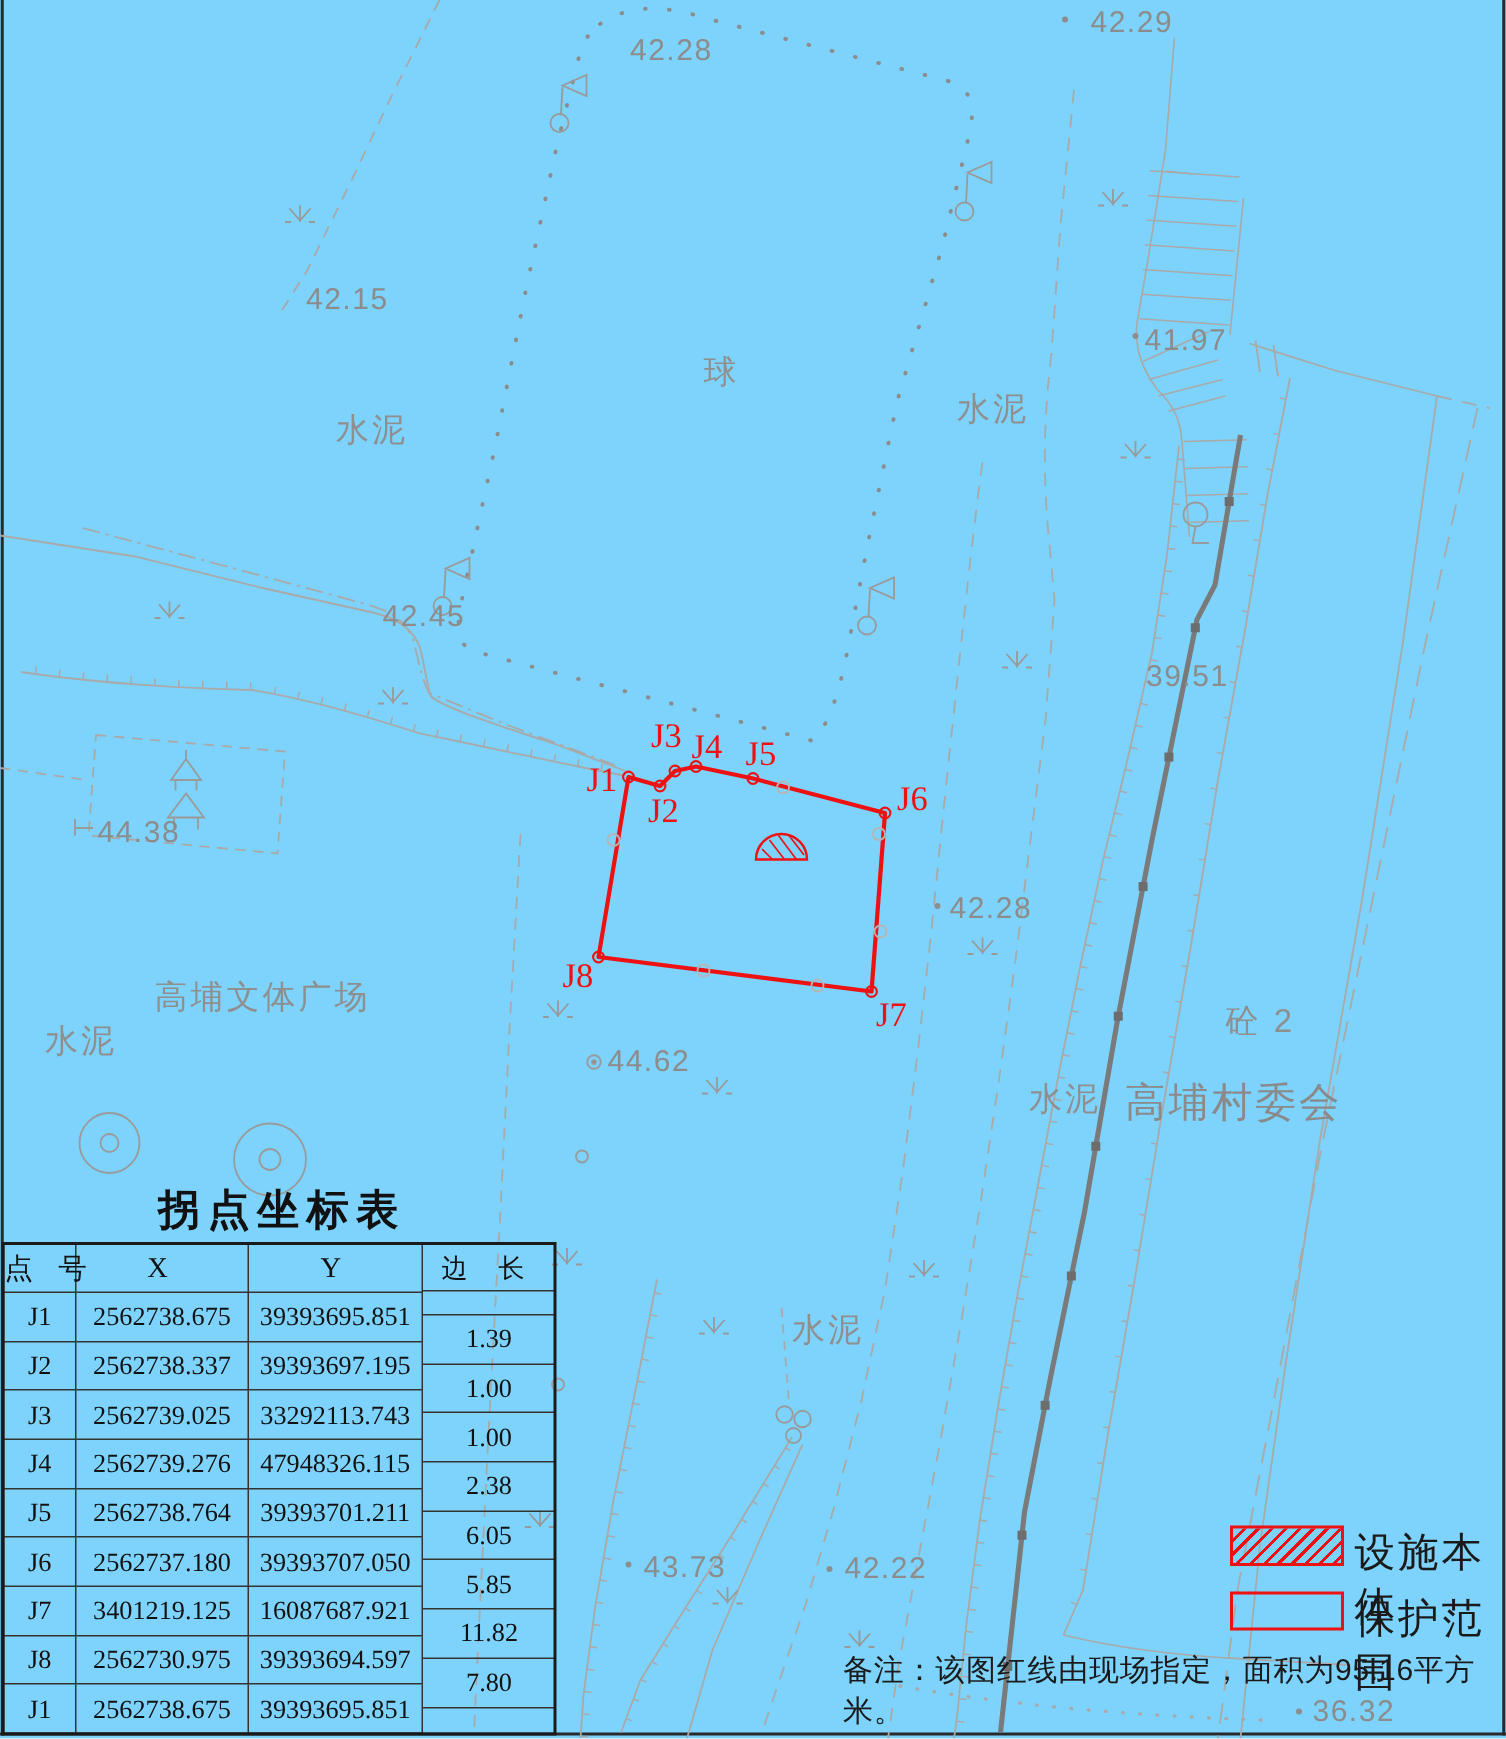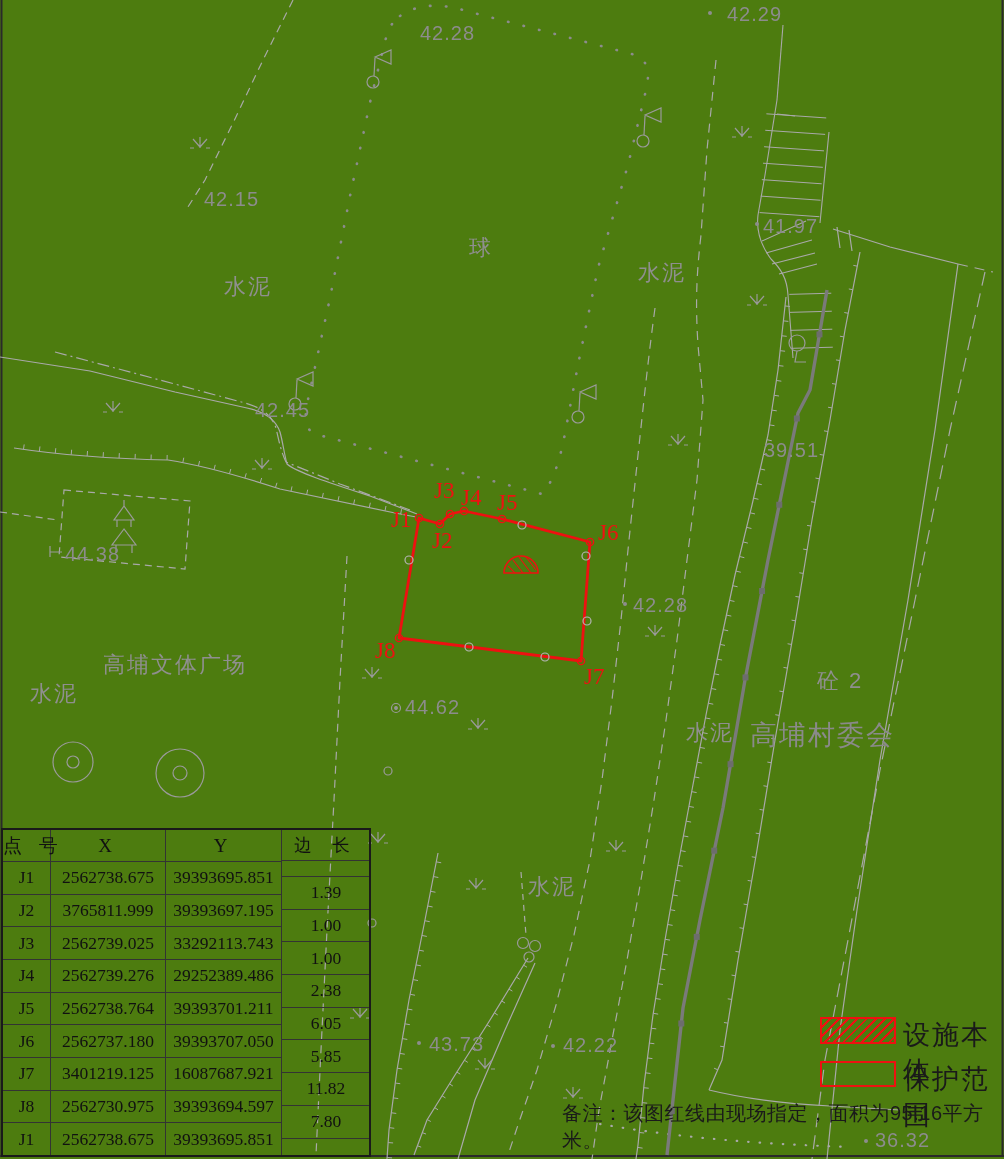--- a/index.html
+++ b/index.html
@@ -1,16 +1,16 @@
 <!DOCTYPE html>
 <html><head>
 <meta charset="utf-8">
 <style>
   html,body{margin:0;padding:0;background:#fff;}
-  #page{position:relative;width:1004px;height:1159px;background:#4d7c0f;overflow:hidden;
+  #page{position:relative;width:1004px;height:1159px;background:#7dd3fc;overflow:hidden;
         font-family:"Liberation Sans",sans-serif;}
   #mapsvg{position:absolute;left:0;top:0;}
   
   text{font-family:"Liberation Sans",sans-serif;}
   .spot{fill:#8c8c8c;font-size:20px;letter-spacing:1px;}
   .gtxt{fill:#8f8f8f;font-size:22px;letter-spacing:2px;}
   .gtxt-big{fill:#8a8a8a;font-size:27px;letter-spacing:2px;}
   .jlabel{fill:#ee1111;font-size:23px;font-family:"Liberation Serif",serif;}
   
   .tbl-frame{position:absolute;left:1px;top:828px;width:370px;height:329px;
@@ -428,52 +428,53 @@
     <text class="jlabel" x="432" y="548">J2</text>
     <text class="jlabel" x="434" y="498">J3</text>
     <text class="jlabel" x="461" y="505">J4</text>
     <text class="jlabel" x="497" y="510">J5</text>
     <text class="jlabel" x="598" y="540">J6</text>
     <text class="jlabel" x="584" y="684">J7</text>
     <text class="jlabel" x="375" y="658">J8</text>
   </g>
 </svg>
 
+  <div class="tbl-title">拐点坐标表</div>
 
   <table class="coord">
     <colgroup>
         <col style="width:48px">
         <col style="width:115px">
         <col style="width:116px">
       </colgroup>
     <tbody>
         <tr style="height:32px">
       <th>点 号</th>
       <th>X</th>
       <th>Y</th>
     </tr>
     <tr>
       <td>J1</td>
           <td>2562738.675</td>
           <td>39393695.851</td>
         </tr>
     <tr>
       <td>J2</td>
-          <td>3765811.999</td>
+          <td>2562738.337</td>
           <td>39393697.195</td>
         </tr>
     <tr>
       <td>J3</td>
           <td>2562739.025</td>
           <td>33292113.743</td>
         </tr>
     <tr>
       <td>J4</td>
           <td>2562739.276</td>
-          <td>29252389.486</td>
+          <td>47948326.115</td>
         </tr>
     <tr>
       <td>J5</td>
           <td>2562738.764</td>
           <td>39393701.211</td>
         </tr>
     <tr>
       <td>J6</td>
           <td>2562737.180</td>
           <td>39393707.050</td>

